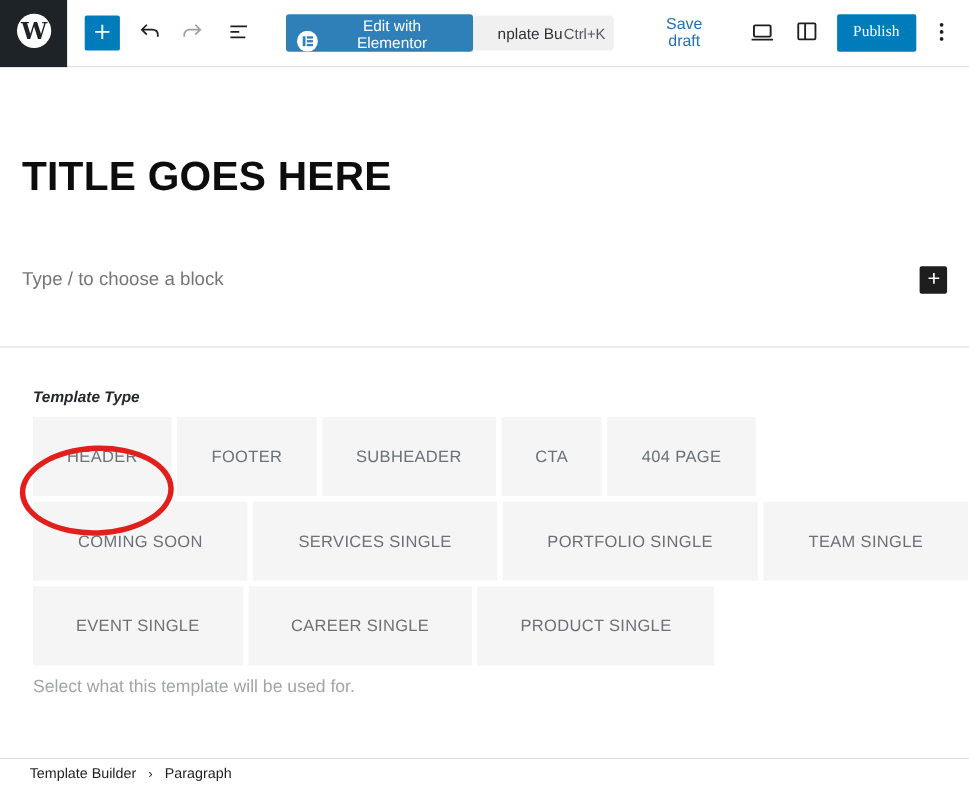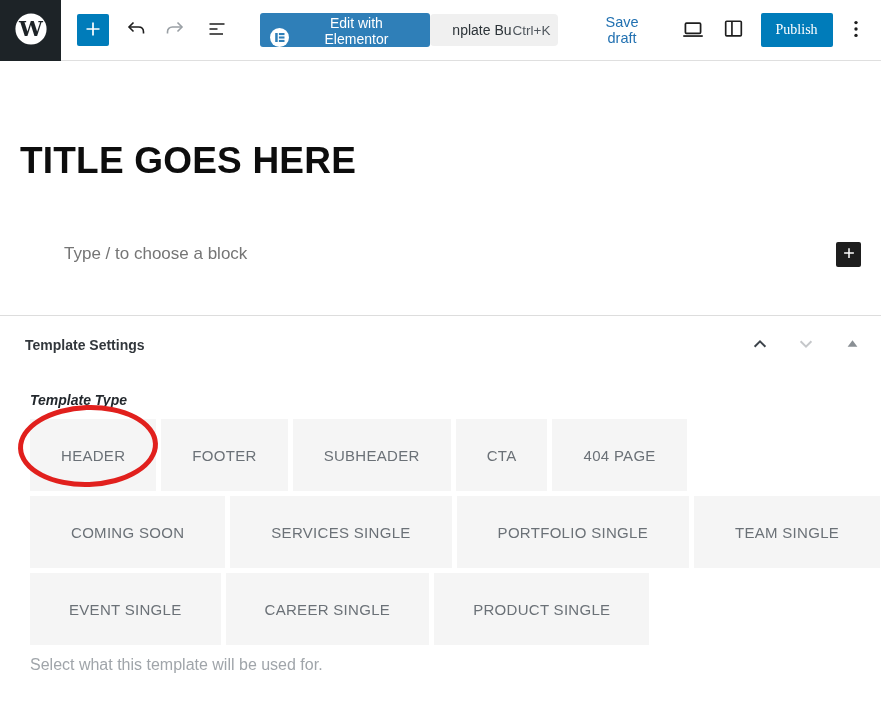--- a/index.html
+++ b/index.html
@@ -25,21 +25,21 @@
   .save-draft{margin-left:32px;background:none;border:none;color:var(--link-blue,#2271b1);
               font-size:14.5px;font-family:inherit;cursor:pointer;padding:0;}
   .publish-btn{margin-left:10px;height:34px;background:var(--primary-blue,#007cba);color:#fff;border:none;
                border-radius:2px;padding:0 15px;font-size:14px;font-family:Liberation Serif, serif;cursor:pointer;}
   .kebab-btn{margin-left:6px;margin-right:8px;}
 
   
   .post-title{margin:80px 20px 0 20px;font-size:37px;line-height:40px;font-weight:800;
               letter-spacing:.2px;color:#0d0d0d;}
   .block-row{margin:60px 20px 0 20px;display:flex;align-items:center;justify-content:space-between;height:26px;}
-  .block-placeholder{font-size:17px;color:#757575;margin-left:44px;}
+  .block-placeholder{font-size:17px;color:#757575;}
   .inline-inserter{width:25px;height:25px;background:#1e1e1e;border:none;border-radius:2px;
                    display:flex;align-items:center;justify-content:center;cursor:pointer;padding:0;}
 
   
   .panel{margin-top:48px;border-top:1px solid #ddd;}
   .panel-header{display:flex;align-items:center;justify-content:space-between;padding:18px 18px 0 25px;}
   .panel-title{font-size:14px;font-weight:bold;color:#32373c;}
   .panel-controls{display:flex;align-items:center;gap:24px;}
   .panel-controls .icon-btn{width:22px;height:22px;margin:0;}
   .panel-body{padding:0 30px;}
@@ -175,46 +175,20 @@
       <button class="inline-inserter">
         <span>
           <svg width="18" height="18" viewBox="0 0 24 24" fill="none" stroke="#fff" stroke-width="2">
             <path d="M12 5.5 V18.5 M5.5 12 H18.5"></path>
           </svg>
         </span>
       </button>
     </div>
 
     <section class="panel">
-      <div class="panel-header">
-        <span class="panel-title">Template Settings</span>
-        <span class="panel-controls">
-          <button class="icon-btn">
-            <span>
-              <svg width="18" height="18" viewBox="0 0 20 20" fill="none" stroke="#3c434a" stroke-width="2.2">
-                <path d="M4 13 L10 7 L16 13"></path>
-              </svg>
-            </span>
-          </button>
-          <button class="icon-btn">
-            <span>
-              <svg width="18" height="18" viewBox="0 0 20 20" fill="none" stroke="#c5c7ca" stroke-width="2.2">
-                <path d="M4 7 L10 13 L16 7"></path>
-              </svg>
-            </span>
-          </button>
-          <button class="icon-btn">
-            <span>
-              <svg width="13" height="13" viewBox="0 0 16 16">
-                <polygon points="8,4 14,12 2,12" fill="#8a8f94"></polygon>
-              </svg>
-            </span>
-          </button>
-        </span>
-      </div>
 
       <div class="panel-body">
         <div class="type-label">Template Type</div>
         <div class="type-rows">
             <div class="type-row row0">
               <button class="type-btn">HEADER</button>
               <button class="type-btn">FOOTER</button>
               <button class="type-btn">SUBHEADER</button>
               <button class="type-btn">CTA</button>
               <button class="type-btn">404 PAGE</button>
@@ -231,14 +205,19 @@
               <button class="type-btn">PRODUCT SINGLE</button>
             </div>
           </div>
         <p class="help-text">Select what this template will be used for.</p>
       </div>
     </section>
   </main>
 
   <div class="annotation-ellipse"></div>
 
+  <footer class="footer">
+    <button class="crumb">Template Builder</button>
+    <span class="crumb-sep">›</span>
+    <button class="crumb">Paragraph</button>
+  </footer>
 
 </div>
 
 </body></html>

